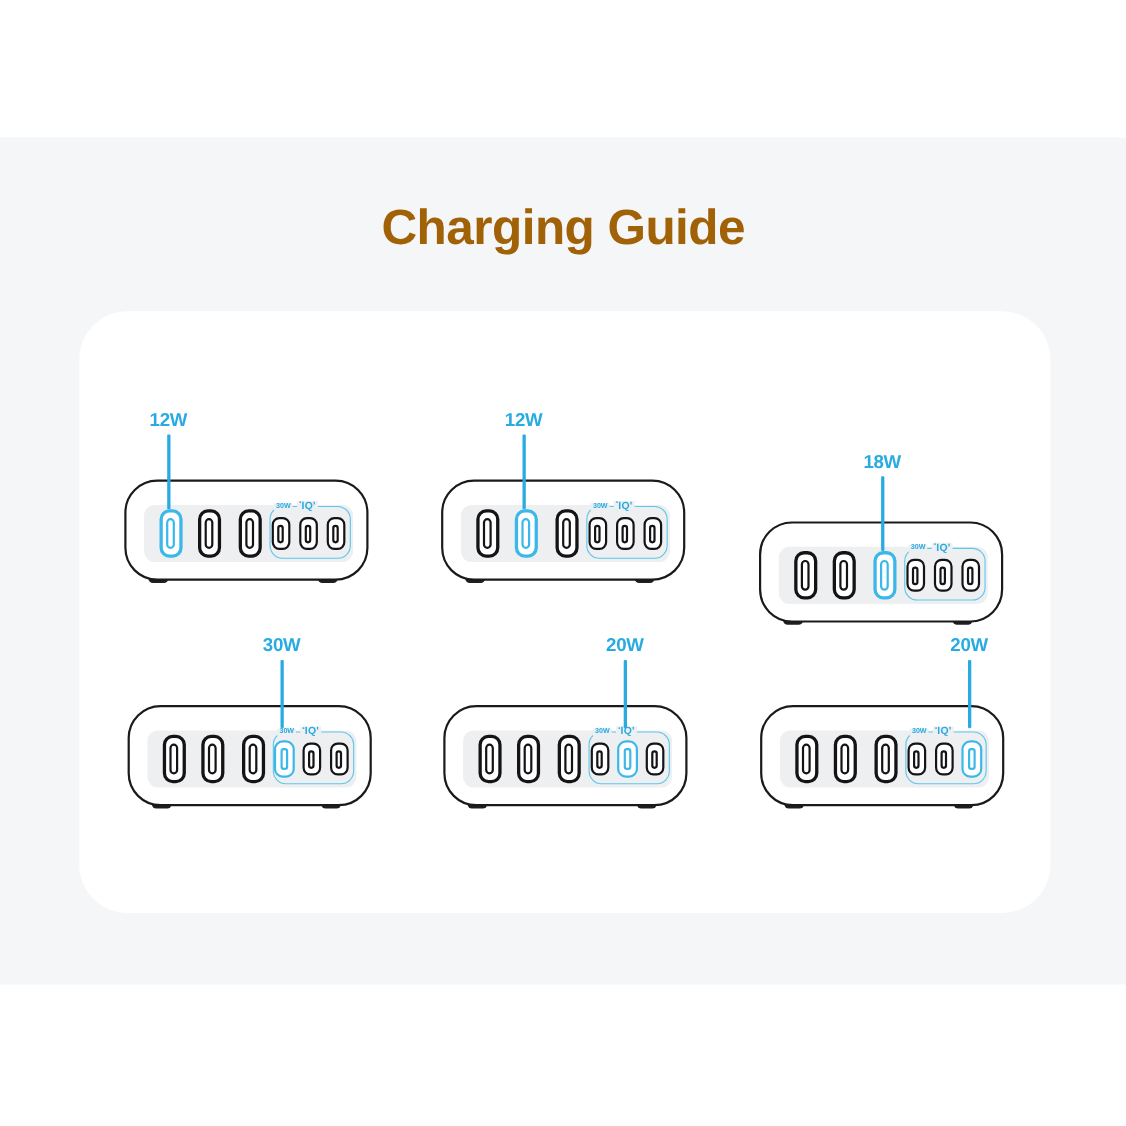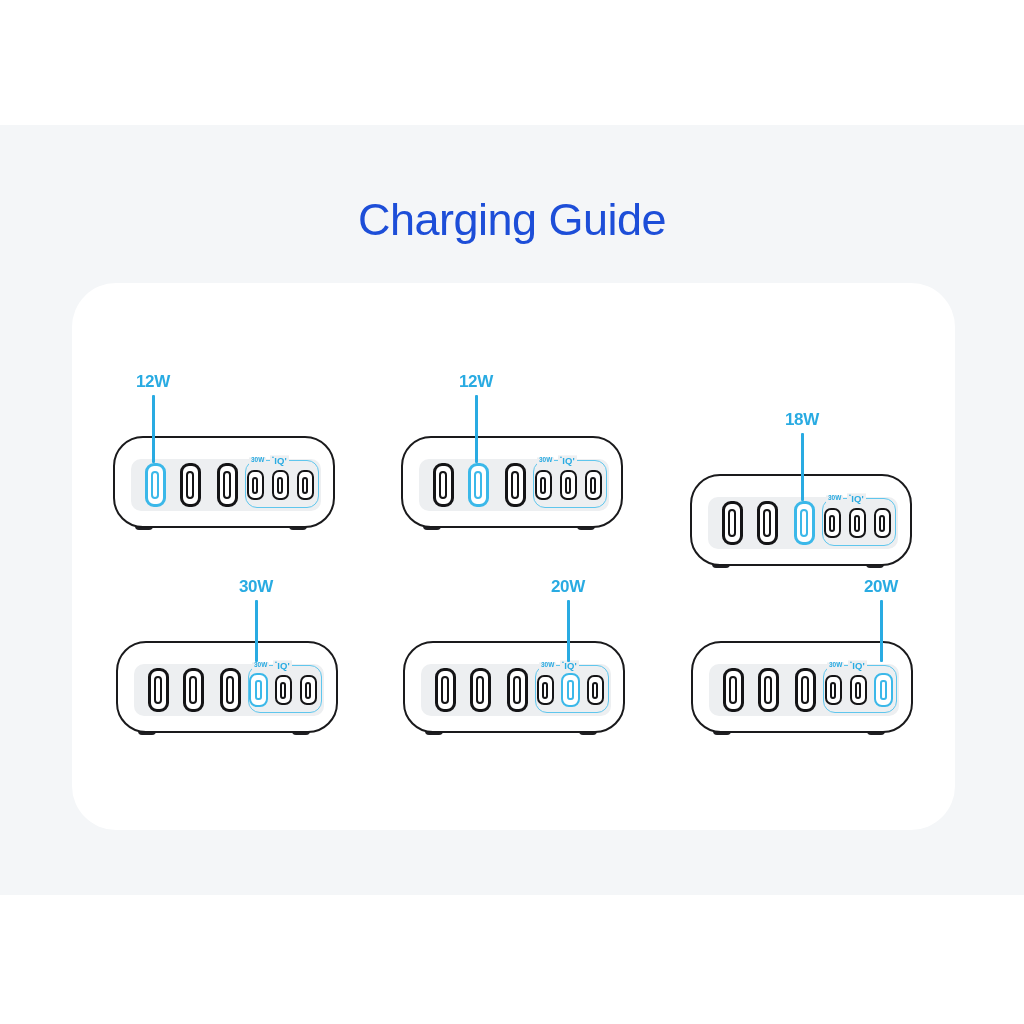--- a/index.html
+++ b/index.html
@@ -6,24 +6,24 @@
   body{
     width:1024px;height:1024px;position:relative;overflow:hidden;
     background:#ffffff;
     font-family:"Liberation Sans", sans-serif;
   }
   .band{
     position:absolute;left:0;top:125px;width:1024px;height:770px;
     background:#f4f6f8;
   }
   .title{
-    position:absolute;left:0;top:194px;width:1024px;
+    position:absolute;left:0;top:181px;width:1024px;
     text-align:center;
-    font-size:45px;font-weight:400;letter-spacing:-0.5px;
-    color:#1d4ed8;line-height:1.15;
+    font-size:45px;font-weight:700;letter-spacing:-0.5px;
+    color:#a16207;line-height:1.15;
   }
   .panel{
     position:absolute;left:72px;top:283px;width:883px;height:547px;
     background:#ffffff;border-radius:44px;
   }
   
   .charger{position:absolute;width:222px;height:164px;}
   .watt-label{
     position:absolute;top:1px;width:80px;text-align:center;
     font-size:17px;font-weight:700;color:#29ABE2;letter-spacing:-0.3px;

